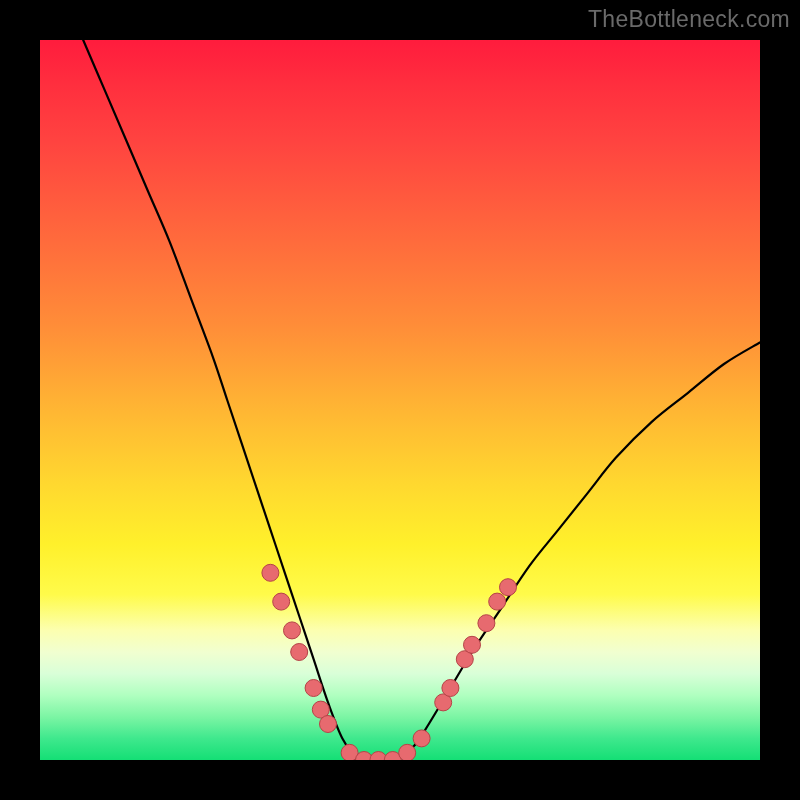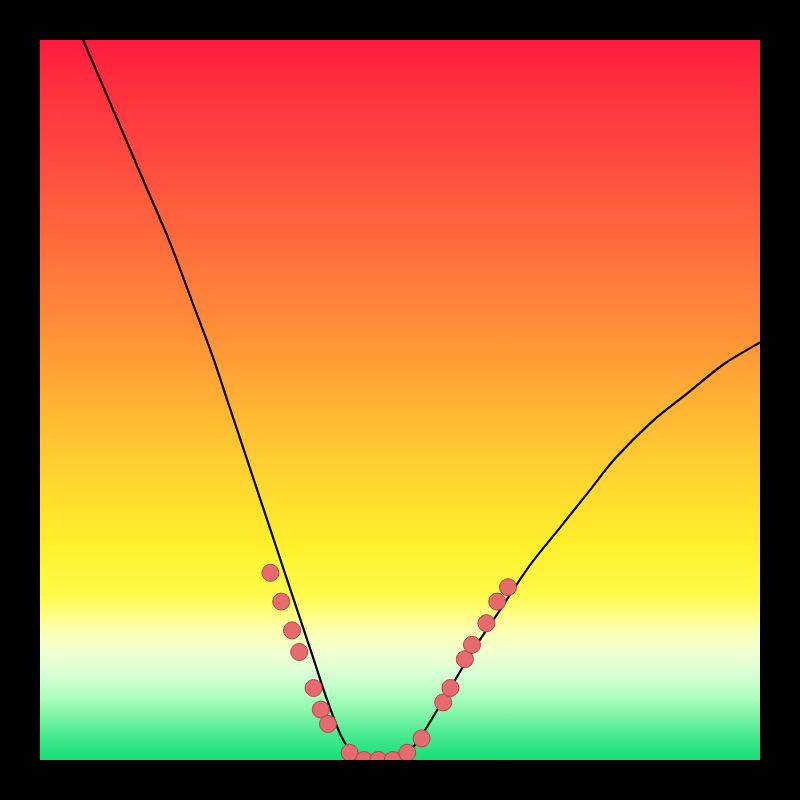--- a/index.html
+++ b/index.html
@@ -61,20 +61,21 @@
   .dot {
     fill: #e76a6f;
     stroke: #b54347;
     stroke-width: 1;
   }
 </style>
 </head>
 <body>
 
 <div class="frame">
+  <div class="watermark">TheBottleneck.com</div>
   <div class="plot">
     <svg class="curve" viewBox="0 0 720 720">
       <path id="curve-path" fill="none" stroke="#000000" stroke-width="2.2" stroke-linecap="round" d="M 43.2 0.0 C 46.8 8.4, 57.6 33.6, 64.8 50.4 C 72.0 67.2, 79.2 84.0, 86.4 100.8 C 93.6 117.6, 100.8 134.4, 108.0 151.2 C 115.2 168.0, 122.4 183.6, 129.6 201.6 C 136.8 219.6, 144.0 240.0, 151.2 259.2 C 158.4 278.4, 166.8 300.0, 172.8 316.8 C 178.8 333.6, 182.4 345.6, 187.2 360.0 C 192.0 374.4, 196.8 388.8, 201.6 403.2 C 206.4 417.6, 211.2 432.0, 216.0 446.4 C 220.8 460.8, 225.6 475.2, 230.4 489.6 C 235.2 504.0, 240.0 518.4, 244.8 532.8 C 249.6 547.2, 254.4 561.6, 259.2 576.0 C 264.0 590.4, 268.8 604.8, 273.6 619.2 C 278.4 633.6, 283.2 649.2, 288.0 662.4 C 292.8 675.6, 297.6 689.4, 302.4 698.4 C 307.2 707.4, 312.0 712.8, 316.8 716.4 C 321.6 720.0, 326.4 719.4, 331.2 720.0 C 336.0 720.6, 340.8 720.6, 345.6 720.0 C 350.4 719.4, 355.2 718.8, 360.0 716.4 C 364.8 714.0, 369.6 711.0, 374.4 705.6 C 379.2 700.2, 382.8 693.6, 388.8 684.0 C 394.8 674.4, 403.2 660.0, 410.4 648.0 C 417.6 636.0, 423.6 625.2, 432.0 612.0 C 440.4 598.8, 451.2 583.2, 460.8 568.8 C 470.4 554.4, 480.0 538.8, 489.6 525.6 C 499.2 512.4, 508.8 501.6, 518.4 489.6 C 528.0 477.6, 537.6 465.6, 547.2 453.6 C 556.8 441.6, 565.2 429.6, 576.0 417.6 C 586.8 405.6, 600.0 392.4, 612.0 381.6 C 624.0 370.8, 636.0 362.4, 648.0 352.8 C 660.0 343.2, 672.0 332.4, 684.0 324.0 C 696.0 315.6, 714.0 306.0, 720.0 302.4"></path>
       <g id="markers">
           <circle cx="230.4" cy="532.8" r="8.5" class="dot"></circle>
           <circle cx="241.2" cy="561.6" r="8.5" class="dot"></circle>
           <circle cx="252.0" cy="590.4" r="8.5" class="dot"></circle>
           <circle cx="259.2" cy="612.0" r="8.5" class="dot"></circle>
           <circle cx="273.6" cy="648.0" r="8.5" class="dot"></circle>
           <circle cx="280.8" cy="669.6" r="8.5" class="dot"></circle>

